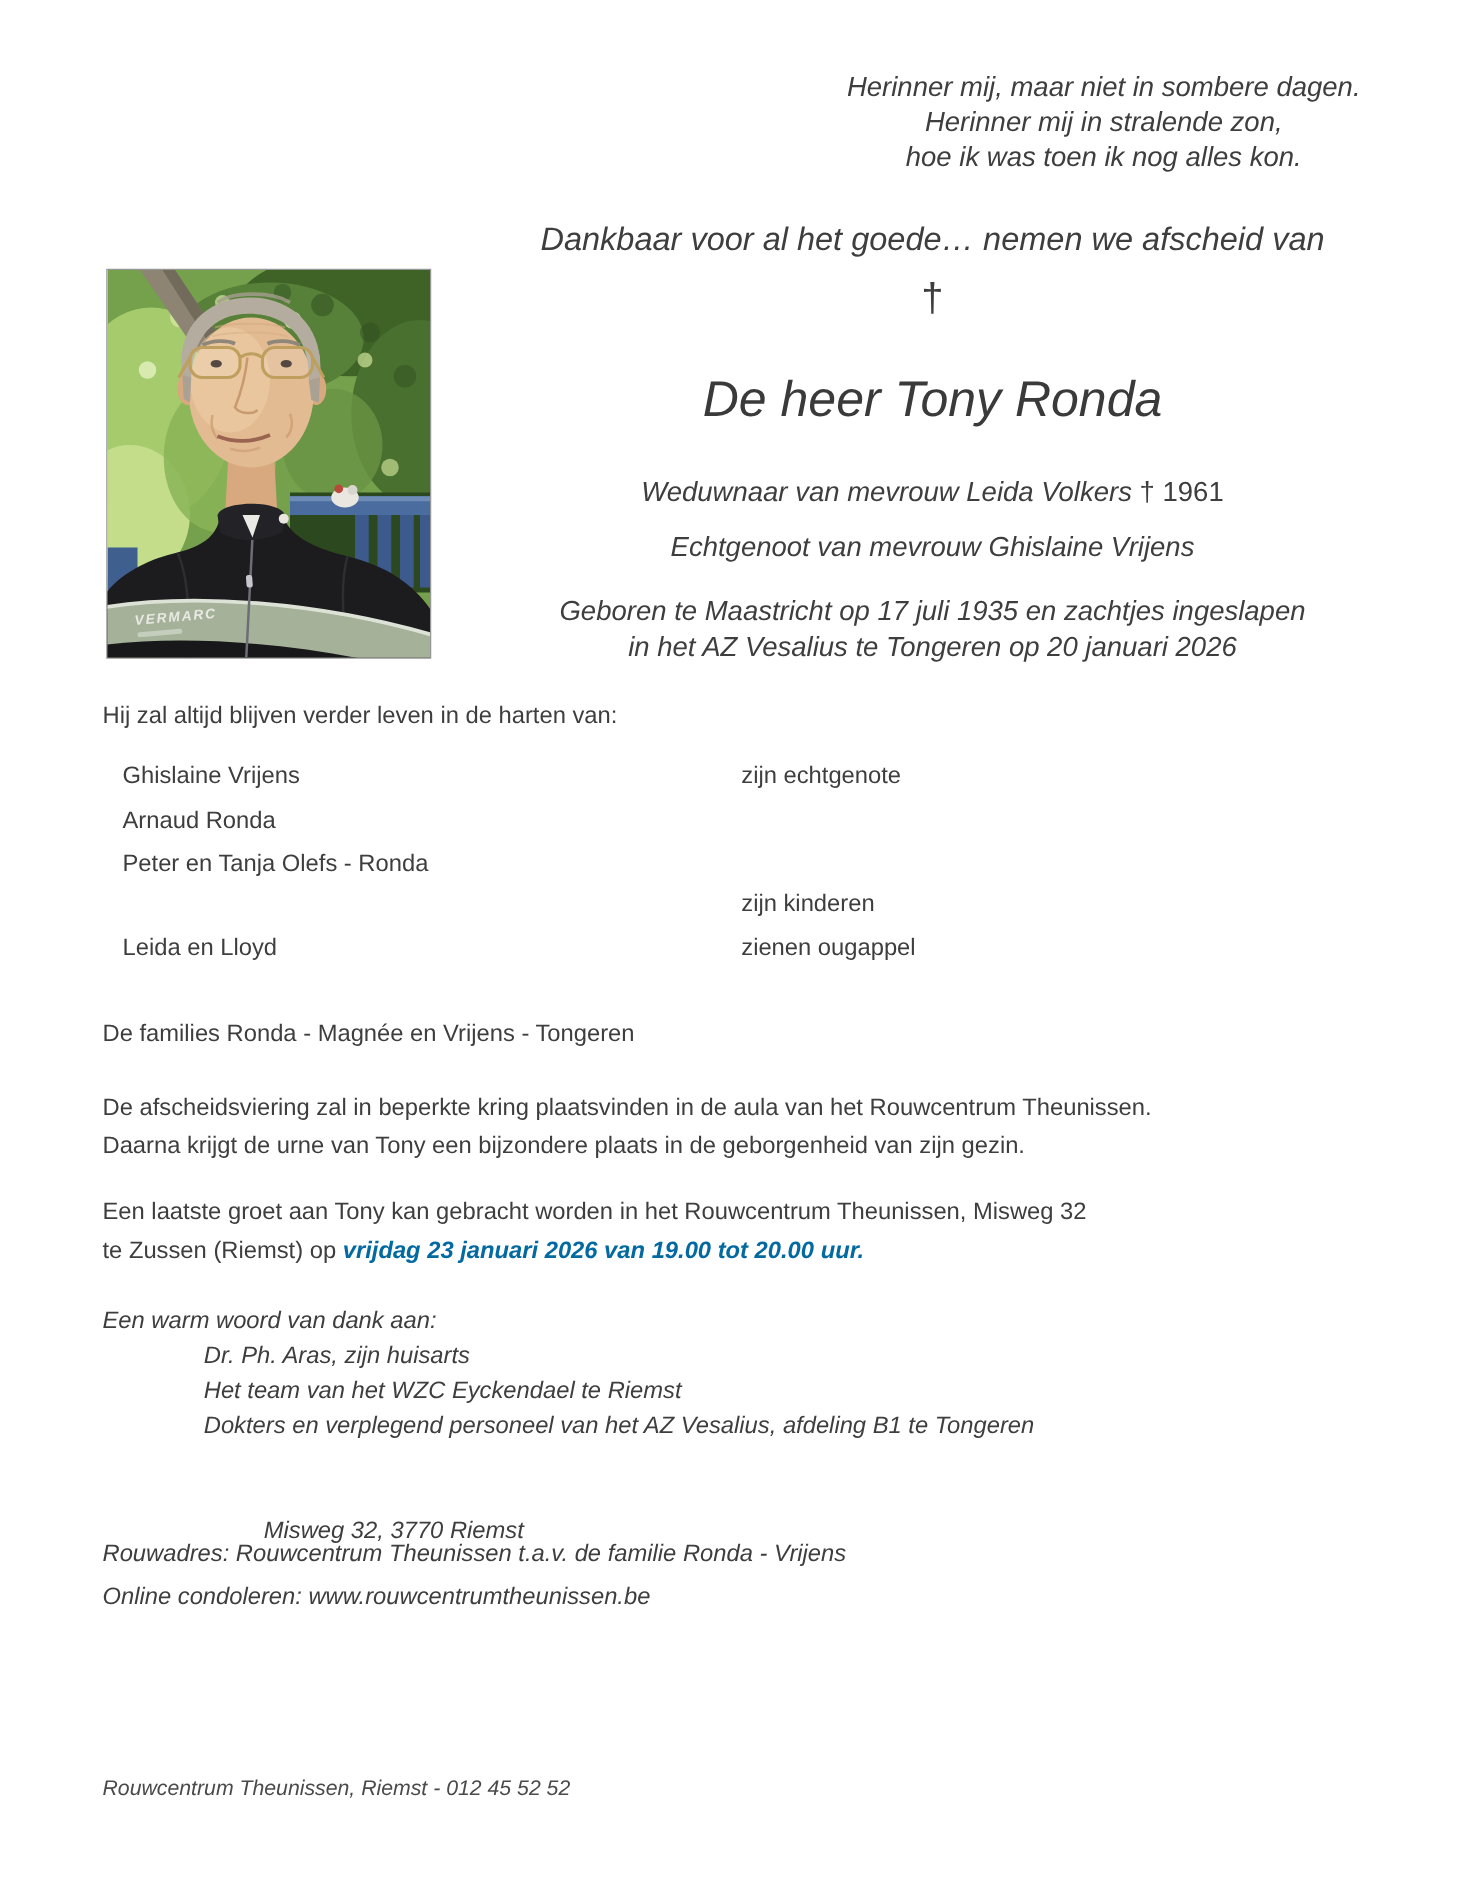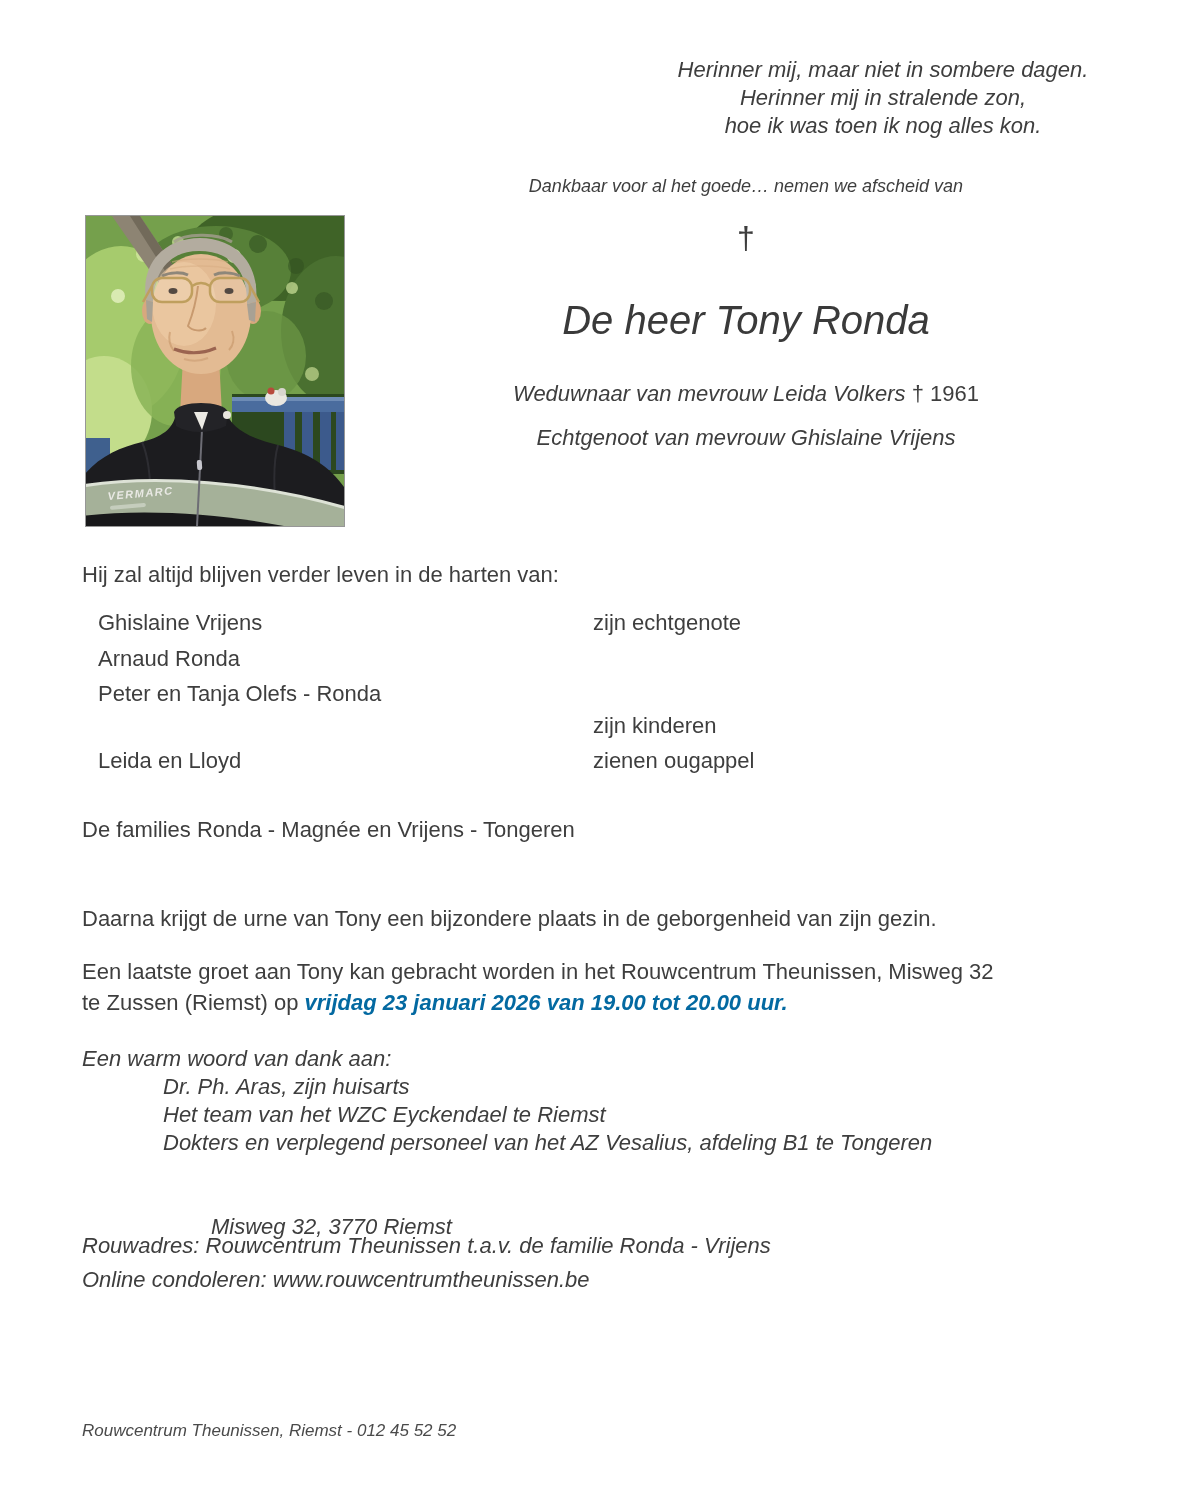--- a/index.html
+++ b/index.html
@@ -7,30 +7,30 @@
     position: relative;
     width: 1181px;
     height: 1509px;
     background: #ffffff;
     font-family: "Liberation Sans", "DejaVu Sans", sans-serif;
     color: #3e3e3e;
     overflow: hidden;
   }
   .abs { position: absolute; white-space: nowrap; }
   .it  { font-style: italic; }
-  .body-txt { font-size: 22px; }
+  .body-txt { font-size: 19px; }
 
   .poem {
     left: 583px; top: 56px; width: 600px;
     text-align: center; font-size: 22px; line-height: 28px;
     font-style: italic; white-space: normal;
   }
   .center-col { left: 343px; width: 806px; text-align: center; }
 
-  .intro-line   { top: 176px; font-size: 18px; font-style: italic; }
+  .intro-line   { top: 176px; font-size: 26px; font-style: italic; }
   .dagger       { top: 220px; font-size: 32px; }
   .deceased-name{ top: 298px; font-size: 40px; font-style: italic; color: #3a3a3a; }
   .widower-line { top: 381px; font-size: 22px; }
   .spouse-line  { top: 425px; font-size: 22px; font-style: italic; }
   .life-lines   { top: 474px; font-size: 22px; font-style: italic; line-height: 29px; }
 
   .photo-frame {
     left: 85px; top: 215px; width: 258px; height: 310px;
     border: 1px solid #979797; box-sizing: content-box;
   }
@@ -71,20 +71,24 @@
     <div>Herinner mij, maar niet in sombere dagen.</div>
     <div>Herinner mij in stralende zon,</div>
     <div>hoe ik was toen ik nog alles kon.</div>
   </div>
 
   <div class="abs center-col intro-line">Dankbaar voor al het goede… nemen we afscheid van</div>
   <div class="abs center-col dagger">†</div>
   <div class="abs center-col deceased-name">De heer Tony Ronda</div>
   <div class="abs center-col widower-line"><span class="it">Weduwnaar van mevrouw Leida Volkers</span> <span>† 1961</span></div>
   <div class="abs center-col spouse-line">Echtgenoot van mevrouw Ghislaine Vrijens</div>
+  <div class="abs center-col life-lines">
+    <div>Geboren te Maastricht op 17 juli 1935 en zachtjes ingeslapen</div>
+    <div>in het AZ Vesalius te Tongeren op 20 januari 2026</div>
+  </div>
 
   <div class="abs photo-frame">
     <svg viewBox="0 0 258 310" xmlns="http://www.w3.org/2000/svg">
 
       <rect width="258" height="310" fill="#75a04c"></rect>
       <ellipse cx="195" cy="35" rx="95" ry="50" fill="#3f6327"></ellipse>
       <ellipse cx="250" cy="115" rx="55" ry="75" fill="#4a7030"></ellipse>
       <ellipse cx="130" cy="55" rx="75" ry="45" fill="#578038"></ellipse>
       <ellipse cx="35" cy="115" rx="65" ry="85" fill="#a6cb6d"></ellipse>
       <ellipse cx="18" cy="195" rx="48" ry="55" fill="#c3dd8b"></ellipse>
@@ -175,20 +179,21 @@
   <div class="abs body-txt name-col row-1">Ghislaine Vrijens</div>
   <div class="abs body-txt rel-col row-1">zijn echtgenote</div>
   <div class="abs body-txt name-col row-2">Arnaud Ronda</div>
   <div class="abs body-txt name-col row-3">Peter en Tanja Olefs - Ronda</div>
   <div class="abs body-txt rel-col row-4">zijn kinderen</div>
   <div class="abs body-txt name-col row-5">Leida en Lloyd</div>
   <div class="abs body-txt rel-col row-5">zienen ougappel</div>
 
   <div class="abs body-txt families-line">De families Ronda - Magnée en Vrijens - Tongeren</div>
 
+  <div class="abs body-txt service-l1">De afscheidsviering zal in beperkte kring plaatsvinden in de aula van het Rouwcentrum Theunissen.</div>
   <div class="abs body-txt service-l2">Daarna krijgt de urne van Tony een bijzondere plaats in de geborgenheid van zijn gezin.</div>
 
   <div class="abs body-txt visit-l1">Een laatste groet aan Tony kan gebracht worden in het Rouwcentrum Theunissen, Misweg 32</div>
   <div class="abs body-txt visit-l2"><span>te Zussen (Riemst) op</span> <b>vrijdag 23 januari 2026 van 19.00 tot 20.00 uur.</b></div>
 
   <div class="abs body-txt thanks-intro">Een warm woord van dank aan:</div>
   <div class="abs body-txt thanks-1">Dr. Ph. Aras, zijn huisarts</div>
   <div class="abs body-txt thanks-2">Het team van het WZC Eyckendael te Riemst</div>
   <div class="abs body-txt thanks-3">Dokters en verplegend personeel van het AZ Vesalius, afdeling B1 te Tongeren</div>
 

